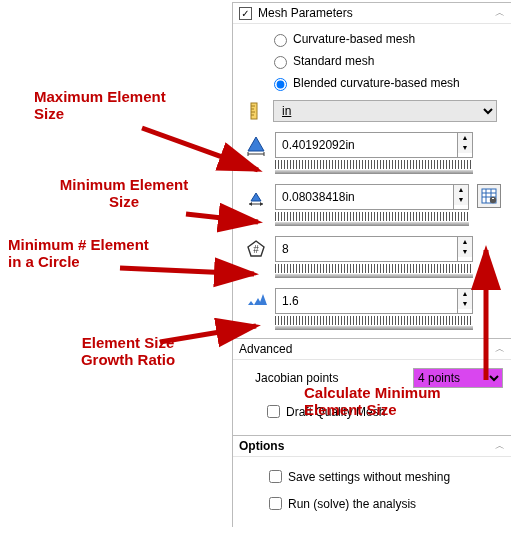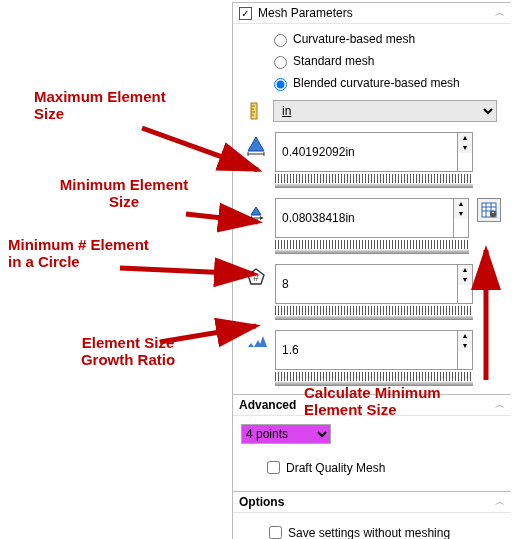--- a/index.html
+++ b/index.html
@@ -10,21 +10,21 @@
   .section-body { padding: 4px 6px 6px 6px; }
   .radio-row { display: flex; align-items: center; font-size: 12px; padding: 3px 0 3px 30px; }
   .radio-row input { margin-right: 6px; }
   .unit-row { display: flex; align-items: center; padding: 6px 0 10px 0; text-decoration: underline; }
   .ruler-ico { width: 18px; height: 18px; margin: 0 10px 0 6px; }
   .unit-sel { flex: 1; height: 22px; border: 1px solid #aaa; background: #e9e9e9; font-size: 12px; padding: 2px 4px; margin-right: 8px; }
   .param-row { display: flex; align-items: flex-start; padding: 0 0 2px 0; }
   .param-ico { width: 22px; height: 22px; margin: 2px 8px 0 6px; display: flex; align-items: center; justify-content: center; }
   .param-body { flex: 1; display: flex; flex-direction: column; margin-right: 4px; }
   .spin { display: flex; }
-  .spin input { flex: 1; height: 22px; border: 1px solid #999; font-size: 12px; padding: 19px 6px; background: #fff; }
+  .spin input { flex: 1; height: 22px; border: 1px solid #999; font-size: 12px; padding: 12px 6px; background: #fff; }
   .spin .spins { display: flex; flex-direction: column; border: 1px solid #999; border-left: 0; }
   .spin .spins span { font-size: 7px; line-height: 10px; width: 14px; text-align: center; background: #f4f4f4; }
   .slider { height: 14px; margin-top: 2px; background: repeating-linear-gradient(90deg,#555 0,#555 1px,#fff 1px,#fff 3px), linear-gradient(#ddd,#888); background-size: 3px 9px, 100% 4px; background-position: 0 0, 0 10px; background-repeat: repeat-x, no-repeat; }
   .side-btn { width: 24px; height: 24px; border: 1px solid #888; background: #f2f2f2; margin: 0 4px 0 4px; display: flex; align-items: center; justify-content: center; }
   .adv-body { padding: 6px 8px 10px 8px; font-size: 12px; }
   .adv-row { display: flex; align-items: center; padding: 2px 0; }
   .adv-row .lbl { flex: 1; }
   .adv-sel { width: 90px; height: 20px; border: 1px solid #aaa; background: #d946ef; font-size: 12px; }
   .chk-row { display: flex; align-items: center; font-size: 12px; padding: 4px 0 4px 24px; }
   .chk-row input { margin-right: 6px; }
@@ -160,44 +160,46 @@
               <span>▼</span>
             </div>
         </div>
         <div class="slider"></div>
       </div>
       <div style="width:28px"></div>
     </div>
   </div>
 
   <div class="section-header">
-    <span style="font-weight:700">Advanced</span>
+    <span style="font-weight:400">Advanced</span>
     <span class="chev">︿</span>
   </div>
   <div class="adv-body">
     <div class="adv-row">
+      <span class="lbl" style="padding-left:14px">Jacobian points</span>
       <select class="adv-sel"><option>4 points</option></select>
     </div>
     <div class="chk-row" style="padding-left:22px;margin-top:8px">
       <input type="checkbox" style="">
       <span>Draft Quality Mesh</span>
     </div>
   </div>
 
   <div class="section-header">
     <span style="font-weight:700">Options</span>
     <span class="chev">︿</span>
   </div>
   <div class="adv-body">
     <div class="chk-row">
       <input type="checkbox" style="">
       <span>Save settings without meshing</span>
     </div>
     <div class="chk-row">
       <input type="checkbox" style="">
+      <span>Run (solve) the analysis</span>
     </div>
   </div>
 </div>
 
 <div class="annot" style="left:34px; top:88px; text-align:left; width:170px">Maximum Element<br>Size</div>
 <div class="annot" style="left:34px; top:176px; text-align:center; width:180px">Minimum Element<br>Size</div>
 <div class="annot" style="left:8px; top:236px; text-align:left; width:200px">Minimum # Element<br>in a Circle</div>
 <div class="annot" style="left:48px; top:334px; text-align:center; width:160px">Element Size<br>Growth Ratio</div>
 <div class="annot" style="left:304px; top:384px; text-align:left; width:190px">Calculate Minimum<br>Element Size</div>
 

